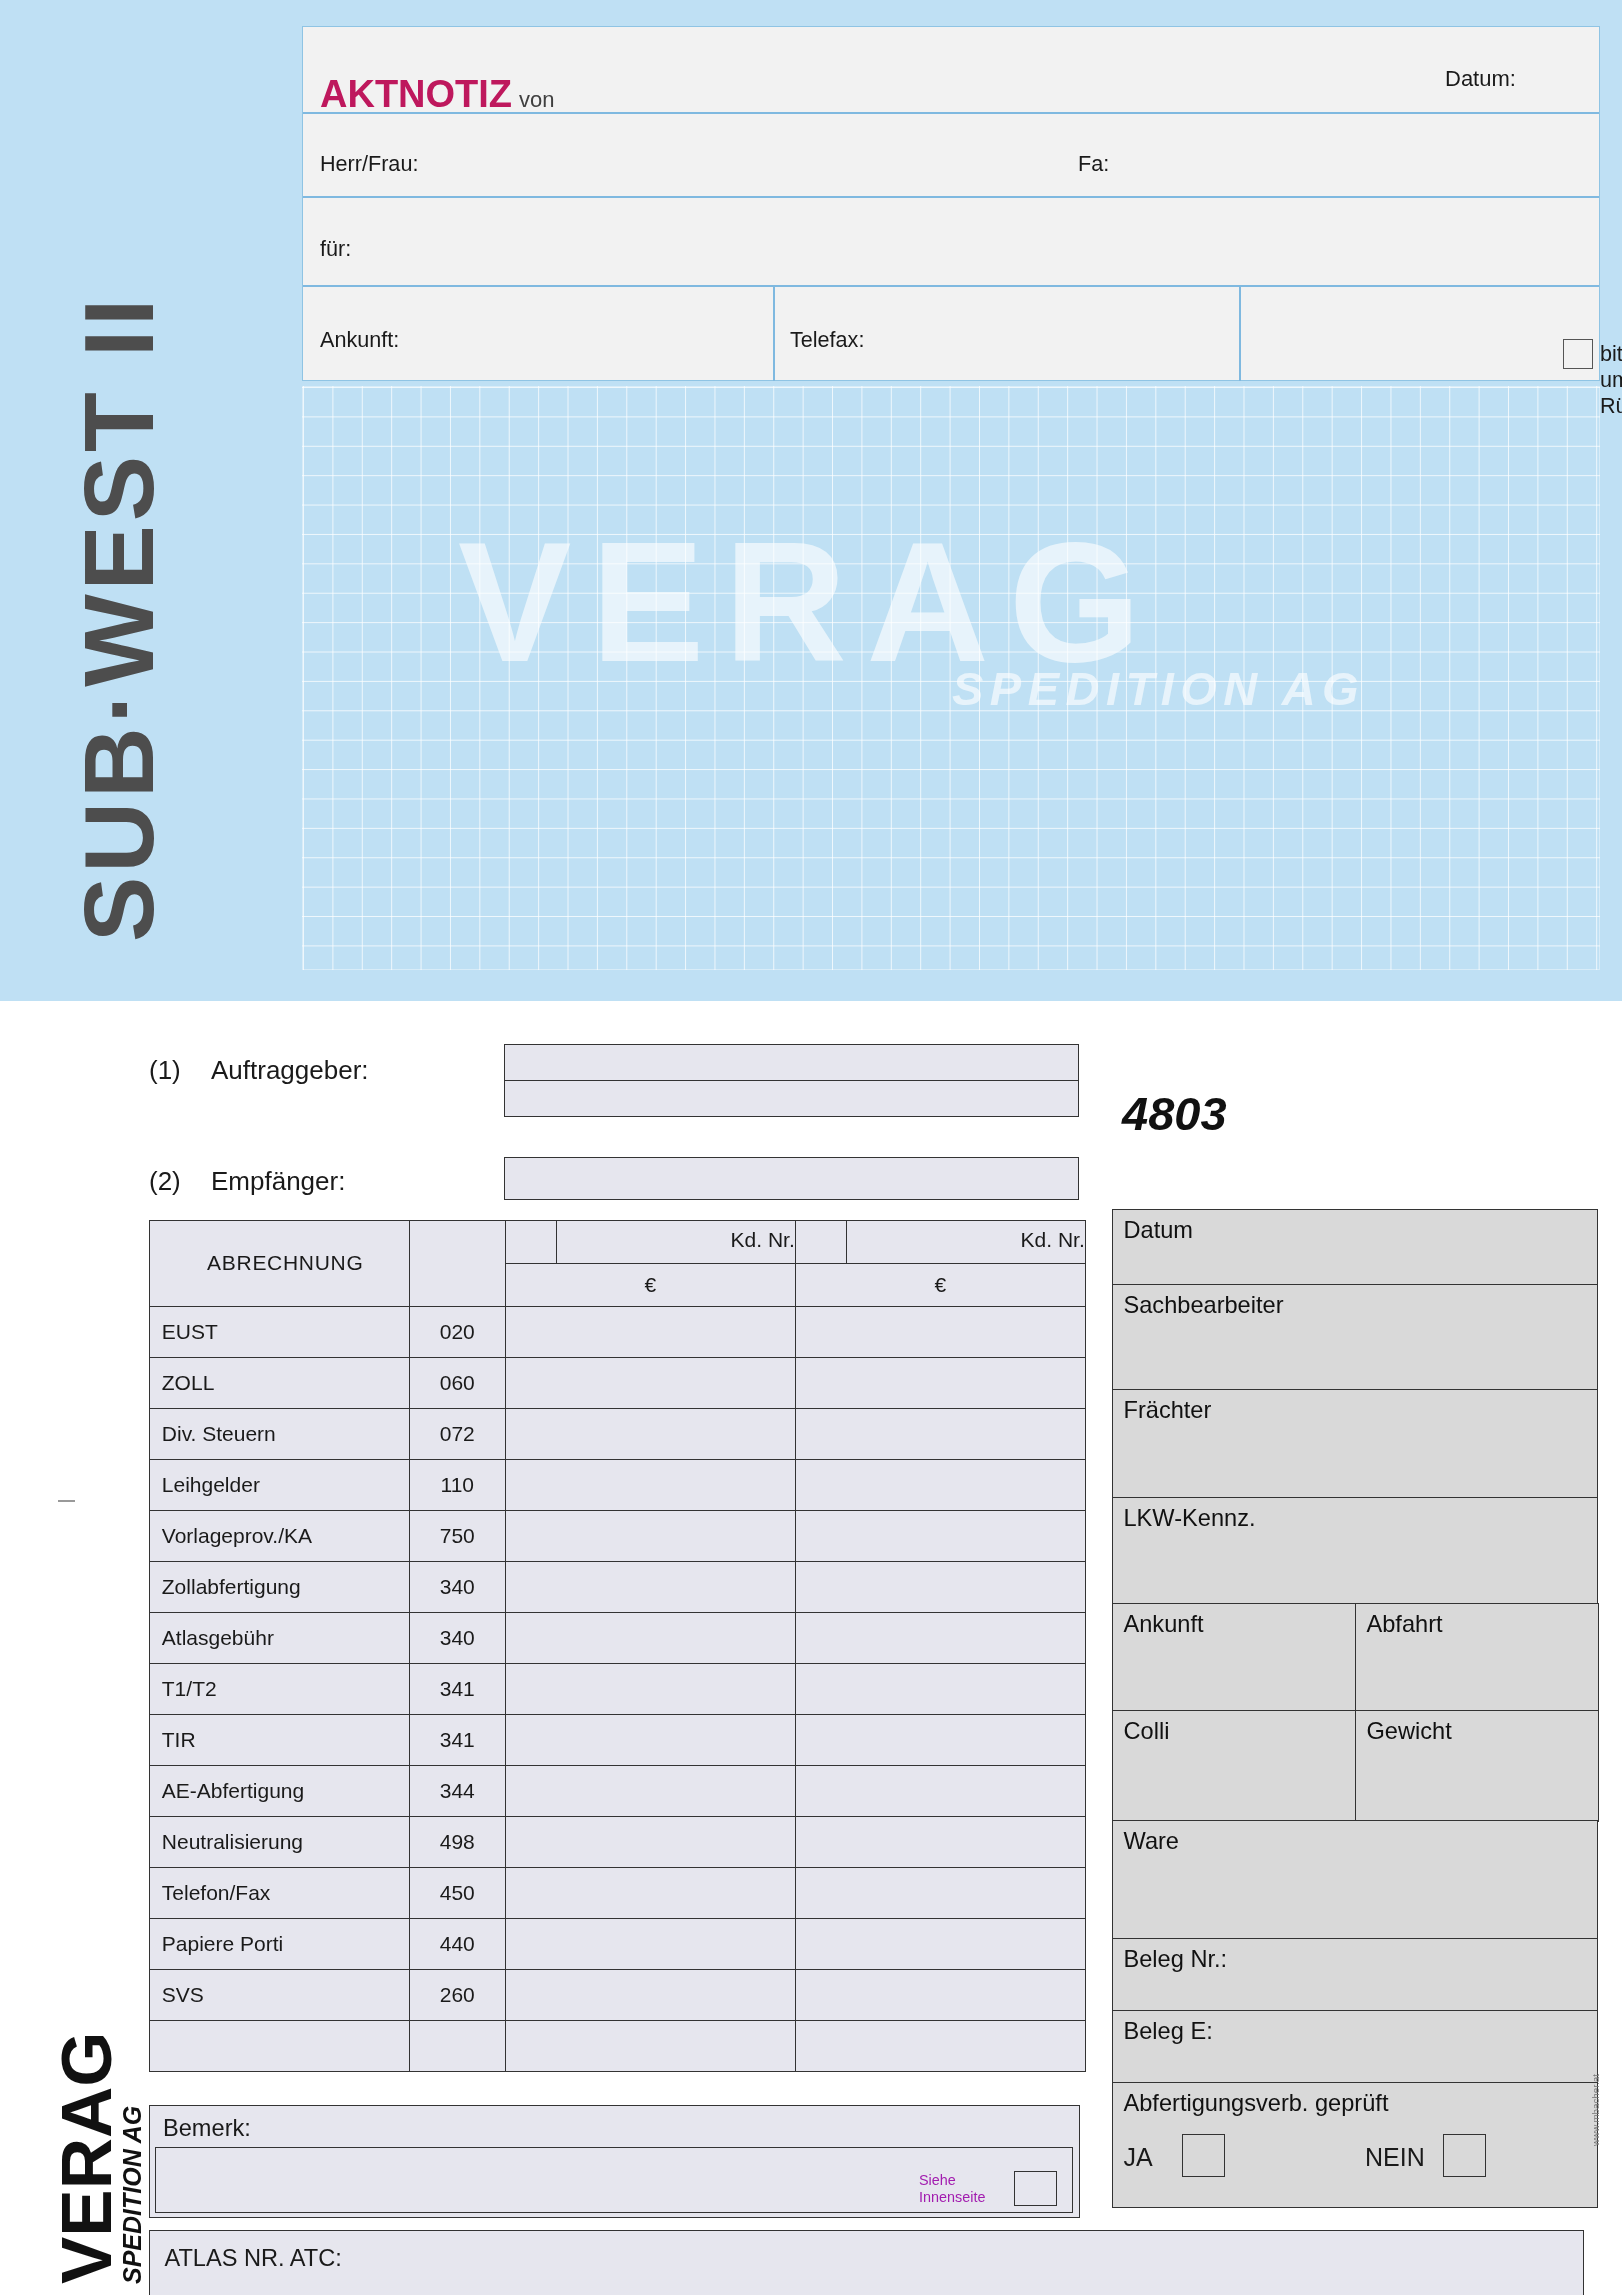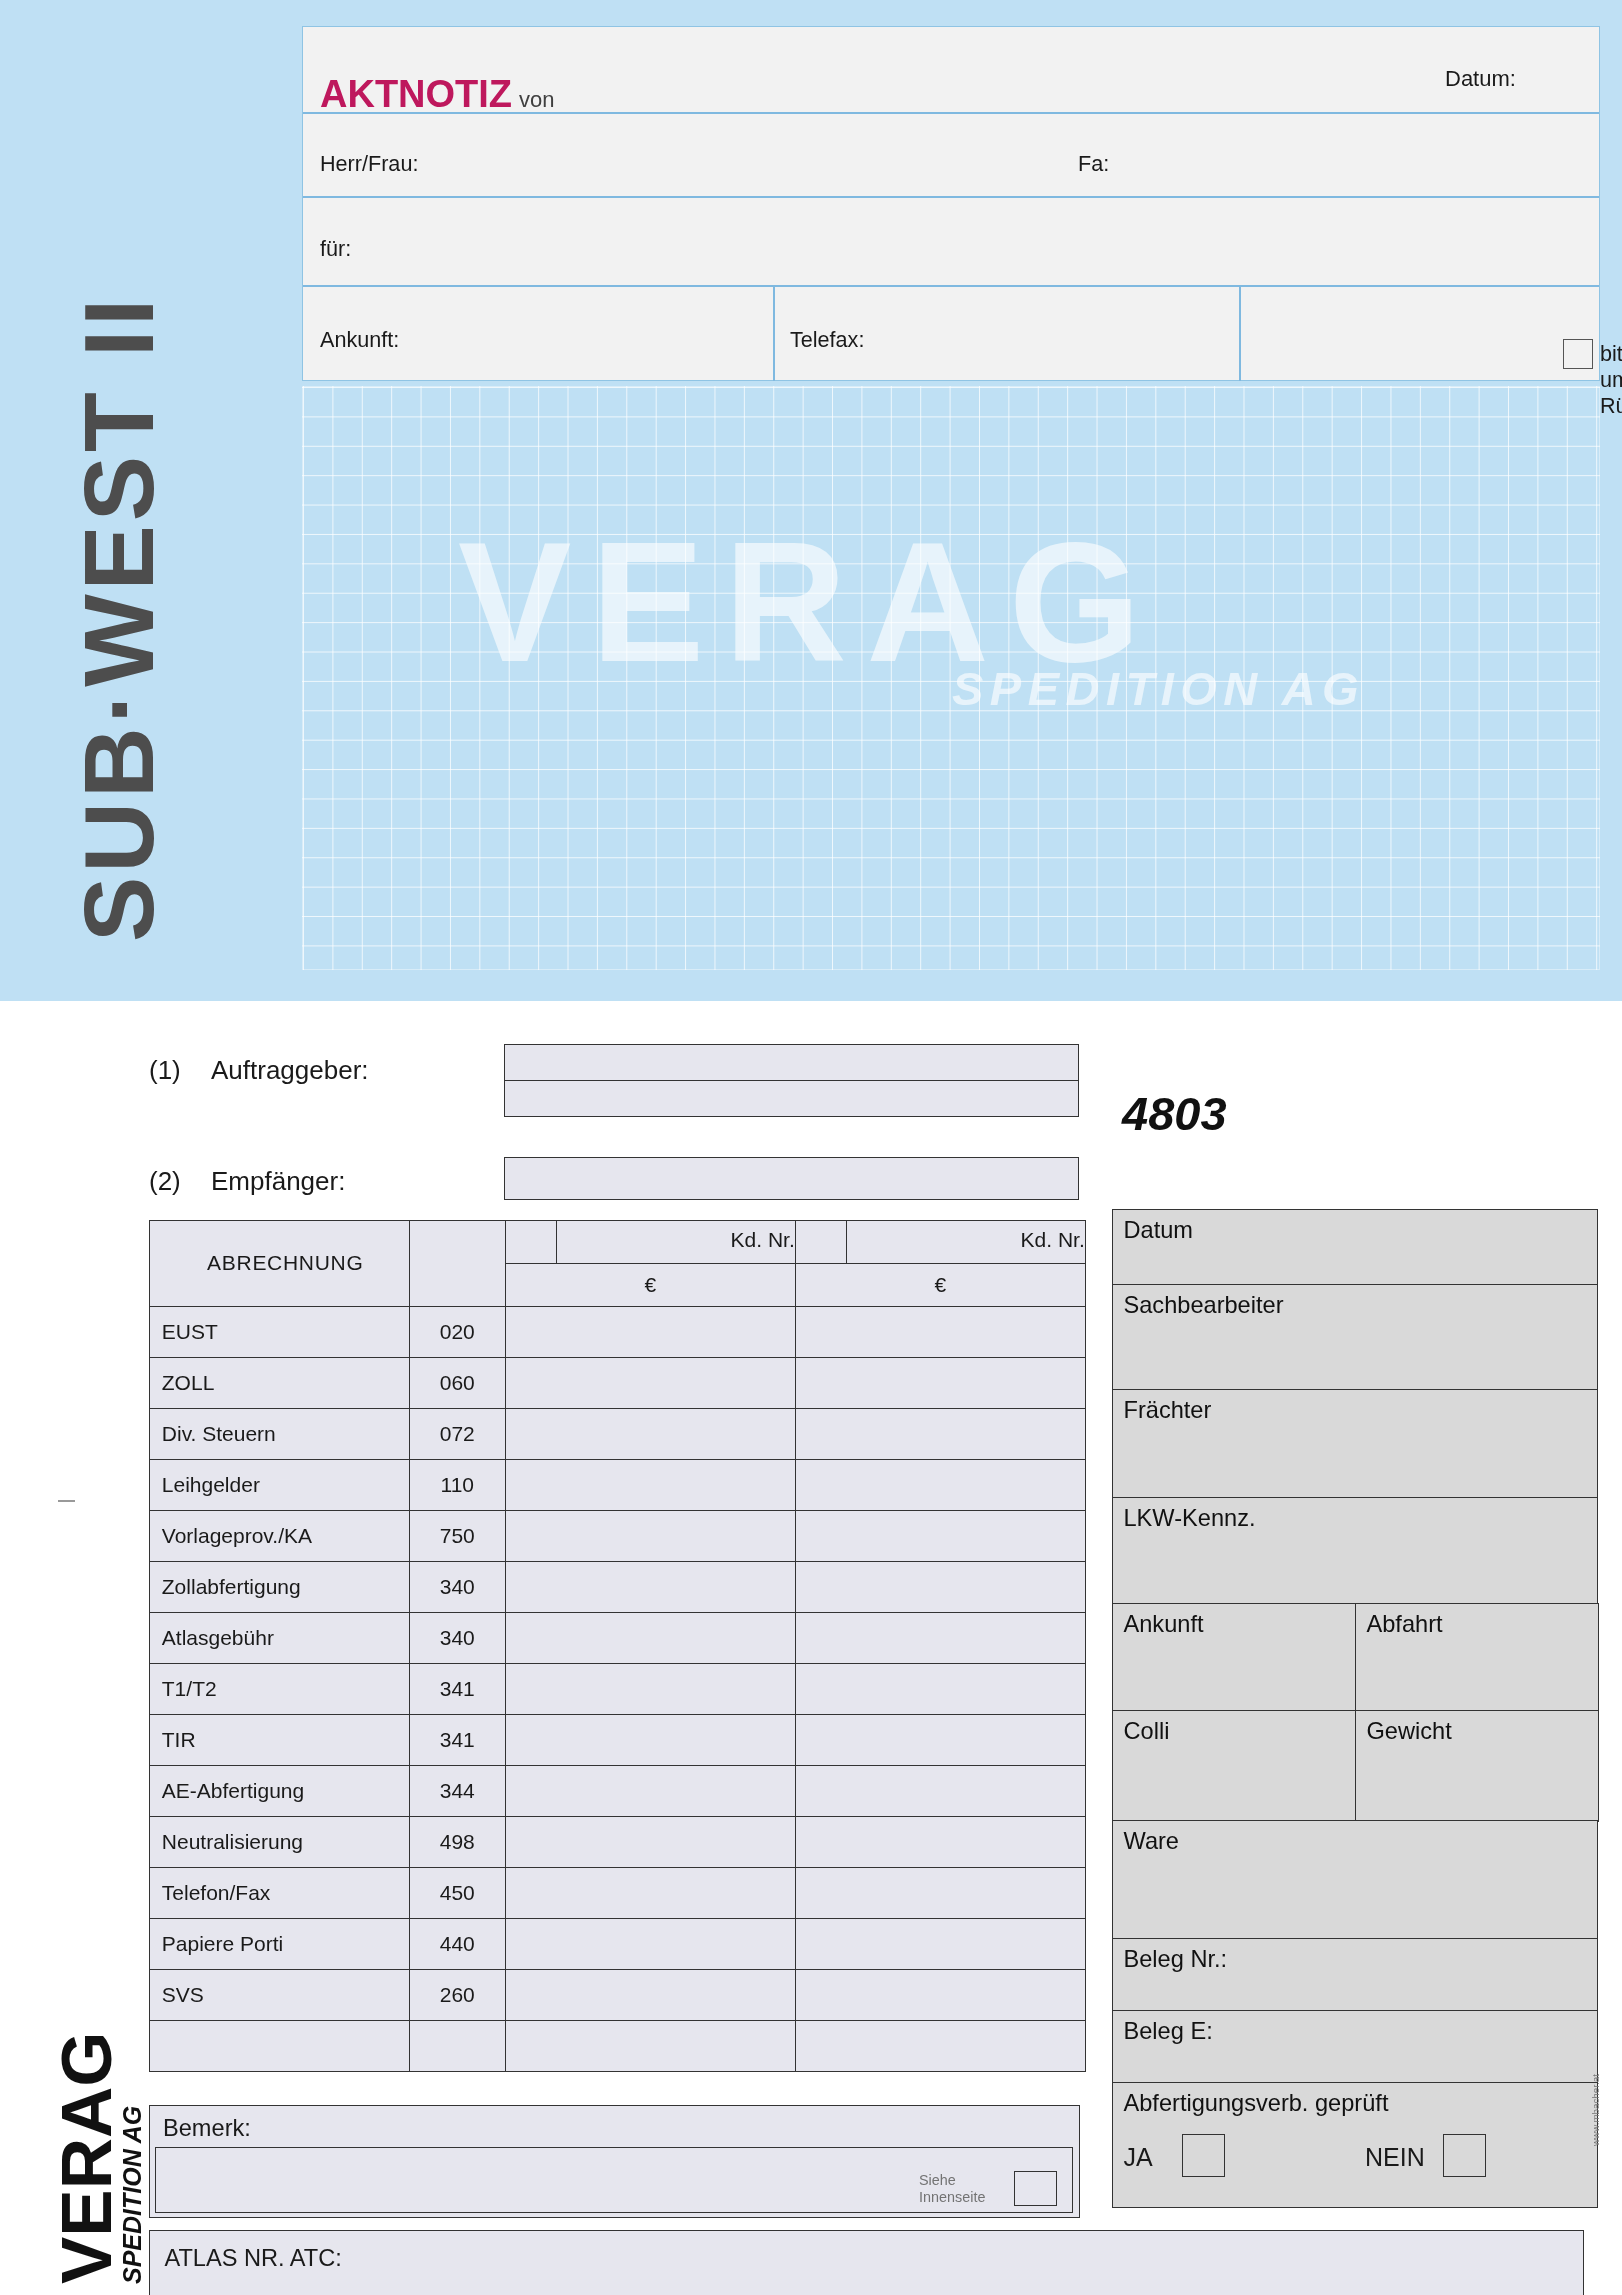--- a/index.html
+++ b/index.html
@@ -85,21 +85,21 @@
   .c-val  { width:288px; height:50px; }
   .abr-head { height:77px;margin-left:20px; }
   .abr-title { font-size:25px; font-weight:bold; text-align:center; letter-spacing:0.7px; }
   .narrow { width:50px; }
   .eur { text-align:center; font-size:21px; height:42px; }
   .kdnr { text-align:right; font-size:22px; vertical-align:top; padding-top:6.5px !important; }
 
   .bemerk-box { position:absolute; left:149px; top:2105px; width:929px; height:111px; border:1.3px solid #333; background:#e6e6ee; }
   .bemerk-lbl { position:absolute; left:13px; top:9.2px; font-size:23.6px; }
   .bemerk-inner { position:absolute; left:5.2px; top:41px; width:916px; height:64px; border:1.3px solid #333; background:#e6e6ee; }
-  .siehe { position:absolute; left:919px; top:2172px; font-size:14.4px; line-height:17px; color:#737373; }
+  .siehe { position:absolute; left:919px; top:2172px; font-size:14.4px; line-height:17px; color:#a21caf; }
   .siehe-box { position:absolute; left:1014px; top:2171px; width:41px; height:33px; border:1.3px solid #333; background:#e6e6ee; }
 
   .atlas-box { position:absolute; left:149px; top:2230px; width:1433px; height:65px; border:1.3px solid #333; background:#e6e6ee; }
   .atlas-lbl { position:absolute; left:14.4px; top:14.4px; font-size:23.6px; }
 
   
   .rbox { position:absolute; border:1.3px solid #333; background:#d9d9d9; }
   .rbox .rl { position:absolute; left:10.5px; top:6.5px; font-size:23.6px; color:#111; }
 
   

